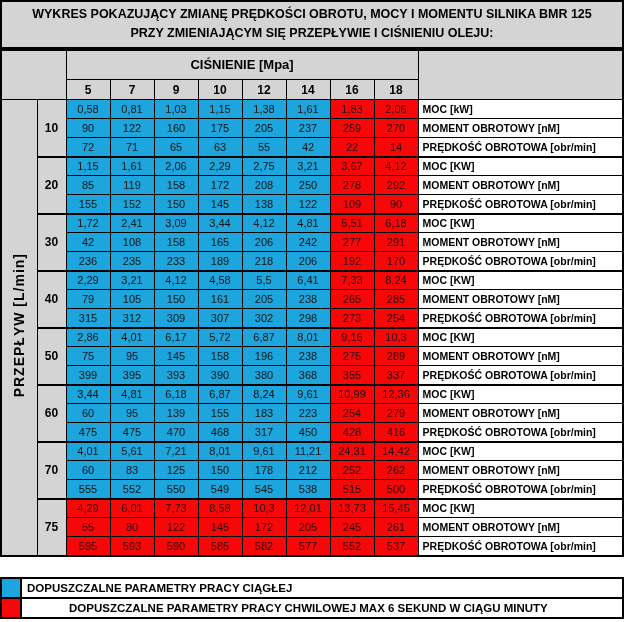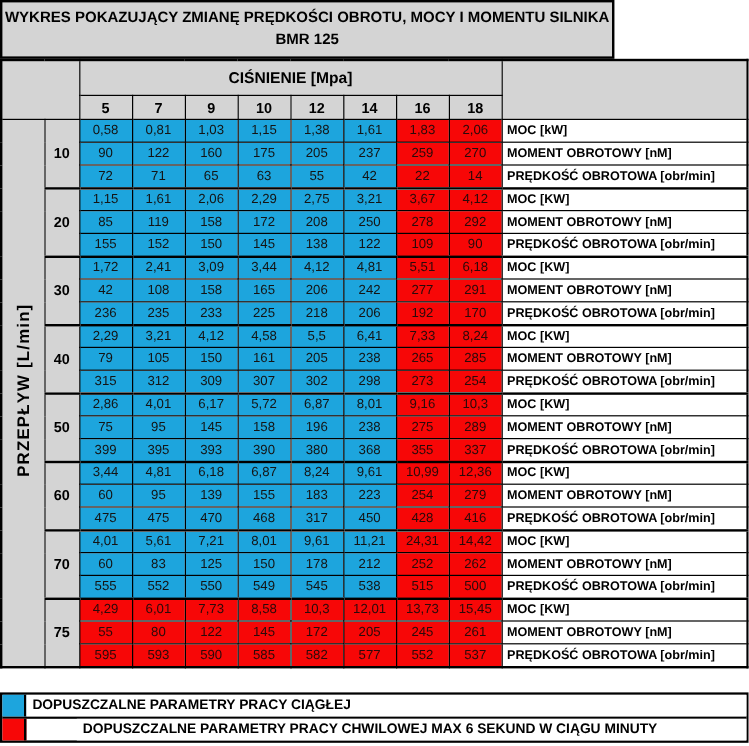--- a/index.html
+++ b/index.html
@@ -7,21 +7,21 @@
     --blue:#1da5dd;
     --red:#f70707;
     --ink:#000;
   }
   html,body{margin:0;padding:0;background:#fff;}
   body{font-family:"Liberation Sans", sans-serif; color:var(--ink);}
   .sheet{position:relative;width:624px;height:622px;background:#fff;overflow:hidden;}
 
   
   .title-block{
-    box-sizing:border-box;width:512px;
+    box-sizing:border-box;width:624px;
     border:2px solid #000;background:var(--grey);
     text-align:center;font-weight:bold;font-size:12.5px;line-height:1.5;
     padding:3px 2px 4px;
   }
 
   
   table{border-collapse:collapse;table-layout:fixed;width:624px;border:2px solid #000;}
   td{border:1px solid #000;box-sizing:border-box;padding:0;overflow:hidden;}
   thead .corner{background:var(--grey);}
   .pressure-header{
@@ -62,20 +62,21 @@
     padding-left:5px;font-weight:bold;font-size:11.5px;white-space:nowrap;
   }
 </style>
 </head>
 <body>
 
 <div class="sheet">
 
   <div class="title-block">
     <div>WYKRES POKAZUJĄCY ZMIANĘ PRĘDKOŚCI OBROTU, MOCY I MOMENTU SILNIKA BMR 125</div>
+    <div>PRZY ZMIENIAJĄCYM SIĘ PRZEPŁYWIE I CIŚNIENIU OLEJU:</div>
   </div>
 
   <table>
     <colgroup>
       <col style="width:36px">
       <col style="width:29px">
       <col style="width:44px">
         <col style="width:44px">
         <col style="width:44px">
         <col style="width:44px">
@@ -192,21 +193,21 @@
           <td class="data-cell blue">206</td>
           <td class="data-cell blue">242</td>
           <td class="data-cell red">277</td>
           <td class="data-cell red">291</td>
           <td class="metric-cell">MOMENT OBROTOWY [nM]</td>
         </tr>
         <tr>
           <td class="data-cell blue">236</td>
           <td class="data-cell blue">235</td>
           <td class="data-cell blue">233</td>
-          <td class="data-cell blue">225</td>
+          <td class="data-cell blue">189</td>
           <td class="data-cell blue">218</td>
           <td class="data-cell blue">206</td>
           <td class="data-cell red">192</td>
           <td class="data-cell red">170</td>
           <td class="metric-cell">PRĘDKOŚĆ OBROTOWA [obr/min]</td>
         </tr>
         <tr class="group-start">
           <td class="flow-cell" rowspan="3">40</td>
           <td class="data-cell blue">2,29</td>
           <td class="data-cell blue">3,21</td>

